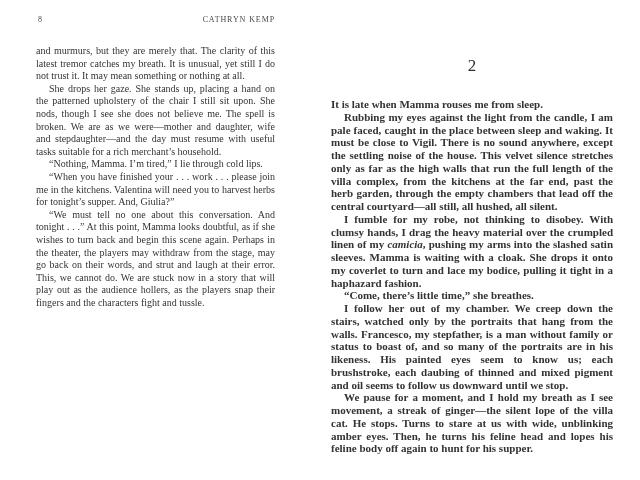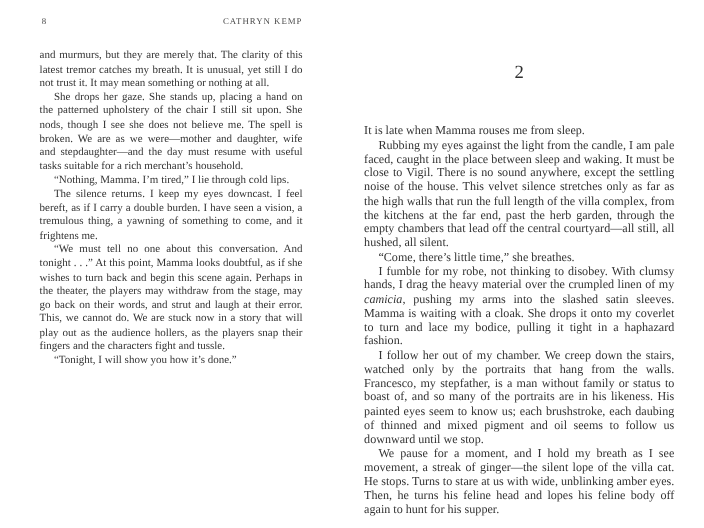--- a/index.html
+++ b/index.html
@@ -32,51 +32,50 @@
     font-size: 17px;
     line-height: 22px;
     font-weight: normal;
     text-align: center;
     color: #2f2f2f;
   }
 
   .body-text { margin-top: 20px; text-align: justify; }
   .page-left  .body-text { font-size: 10px; line-height: 12.6px;  width: 239px; }
   .page-right .body-text { font-size: 11px;   line-height: 12.75px; width: 282px; }
-  .page-right .body-text { margin-top: 36px; }
+  .page-right .body-text { margin-top: 21px; font-weight: bold; }
 
   .body-text p { text-indent: 13px; }
   .body-text p.noindent { text-indent: 0; }
   .it { font-style: italic; }
 </style>
 </head>
 <body>
 
 <div id="screen">
 
   <section class="page page-left">
     <header class="running-head">
       <span class="folio">8</span>
       <span class="running-title">CATHRYN KEMP</span>
     </header>
     <div class="body-text">
       <p class="noindent">and murmurs, but they are merely that. The clarity of this latest tremor catches my breath. It is unusual, yet still I do not trust it. It may mean something or nothing at all.</p>
       <p>She drops her gaze. She stands up, placing a hand on the patterned upholstery of the chair I still sit upon. She nods, though I see she does not believe me. The spell is broken. We are as we were—mother and daughter, wife and stepdaughter—and the day must resume with useful tasks suitable for a rich merchant’s household.</p>
       <p>“Nothing, Mamma. I’m tired,” I lie through cold lips.</p>
-      <p>The silence returns. I keep my eyes downcast. I feel bereft, as if I carry a double burden. I have seen a vision, a tremulous thing, a yawning of something to come, and it frightens me.</p>
+      <p>“When you have finished your . . . work . . . please join me in the kitchens. Valentina will need you to harvest herbs for tonight’s supper. And, Giulia?”</p>
       <p>“We must tell no one about this conversation. And tonight . . .” At this point, Mamma looks doubtful, as if she wishes to turn back and begin this scene again. Perhaps in the theater, the players may withdraw from the stage, may go back on their words, and strut and laugh at their error. This, we cannot do. We are stuck now in a story that will play out as the audience hollers, as the players snap their fingers and the characters fight and tussle.</p>
-      <p>“Tonight, I will show you how it’s done.”</p>
     </div>
   </section>
 
   <section class="page page-right">
     <h2 class="chapter-number">2</h2>
     <div class="body-text">
       <p class="noindent">It is late when Mamma rouses me from sleep.</p>
       <p>Rubbing my eyes against the light from the candle, I am pale faced, caught in the place between sleep and waking. It must be close to Vigil. There is no sound anywhere, except the settling noise of the house. This velvet silence stretches only as far as the high walls that run the full length of the villa complex, from the kitchens at the far end, past the herb garden, through the empty chambers that lead off the central courtyard—all still, all hushed, all silent.</p>
+      <p><span>I fumble for my robe, not thinking to disobey. With clumsy hands, I drag the heavy material over the crumpled linen of my </span><span class="it">camicia</span><span>, pushing my arms into the slashed satin sleeves. Mamma is waiting with a cloak. She drops it onto my coverlet to turn and lace my bodice, pulling it tight in a haphazard fashion.</span></p>
       <p>“Come, there’s little time,” she breathes.</p>
-      <p><span>I fumble for my robe, not thinking to disobey. With clumsy hands, I drag the heavy material over the crumpled linen of my </span><span class="it">camicia</span><span>, pushing my arms into the slashed satin sleeves. Mamma is waiting with a cloak. She drops it onto my coverlet to turn and lace my bodice, pulling it tight in a haphazard fashion.</span></p>
       <p>I follow her out of my chamber. We creep down the stairs, watched only by the portraits that hang from the walls. Francesco, my stepfather, is a man without family or status to boast of, and so many of the portraits are in his likeness. His painted eyes seem to know us; each brushstroke, each daubing of thinned and mixed pigment and oil seems to follow us downward until we stop.</p>
       <p>We pause for a moment, and I hold my breath as I see movement, a streak of ginger—the silent lope of the villa cat. He stops. Turns to stare at us with wide, unblinking amber eyes. Then, he turns his feline head and lopes his feline body off again to hunt for his supper.</p>
     </div>
   </section>
 
 </div>
 
 </body></html>

